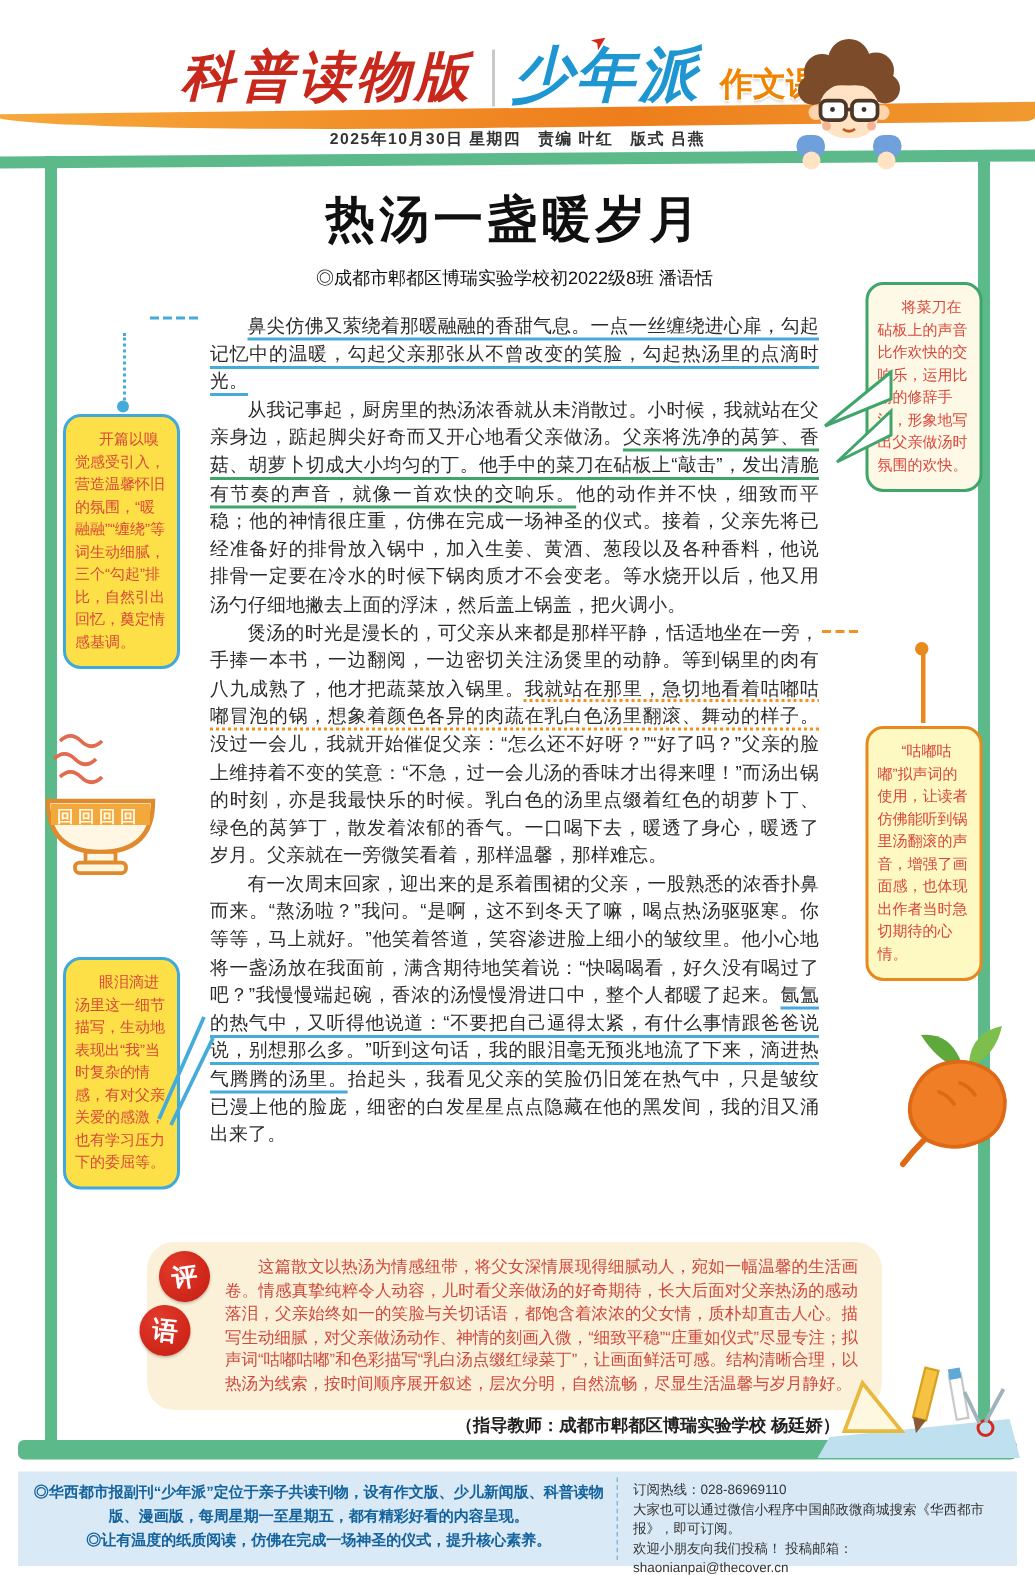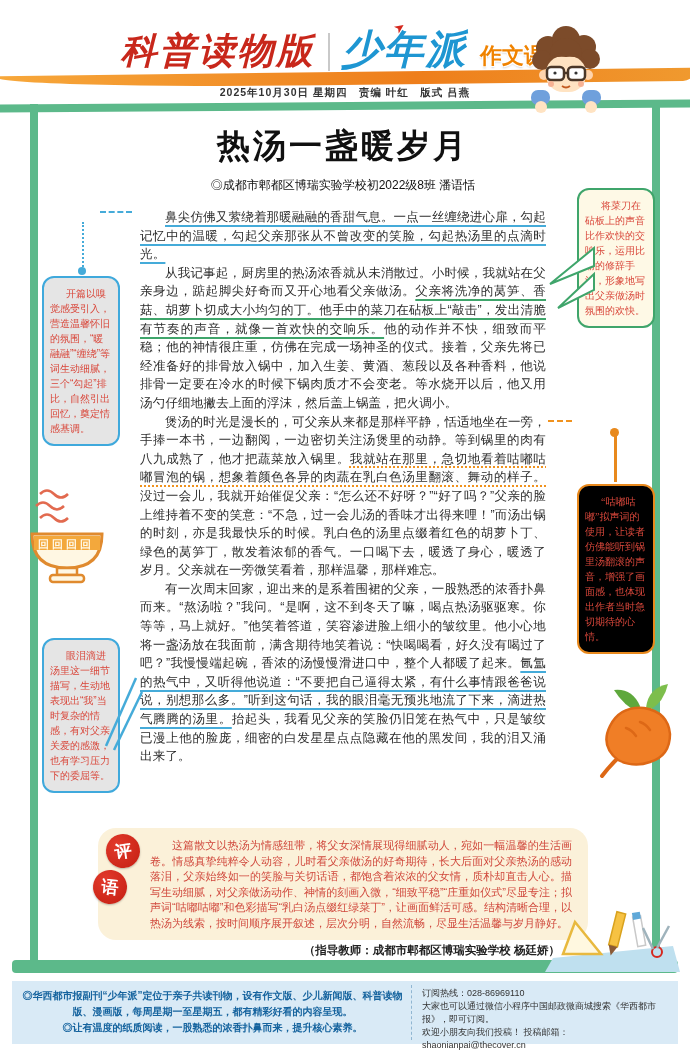--- a/index.html
+++ b/index.html
@@ -33,24 +33,24 @@
   .content { position:absolute; left:140px; top:124px; width:406px; z-index:1; }
   .title { text-align:center; font-size:33px; font-weight:900; color:#101010; letter-spacing:3px; margin-bottom:8px; }
   .byline { text-align:center; font-size:12px; font-weight:normal; color:#111; margin-bottom:14px; }
   .para { font-size:12.5px; color:#2b2b2b; line-height:18.6px; letter-spacing:0.2px; text-align:justify; text-indent:2em; }
   .u-blue   { text-decoration:underline; text-decoration-color:#45ABD9; text-decoration-thickness:1.6px; text-underline-offset:3.5px; text-decoration-skip-ink:none; }
   .u-green  { text-decoration:underline; text-decoration-color:#3FA56B; text-decoration-thickness:1.6px; text-underline-offset:3.5px; text-decoration-skip-ink:none; }
   .u-orange-dotted { text-decoration:underline dotted #F0921E; text-decoration-thickness:2px; text-underline-offset:3.5px; text-decoration-skip-ink:none; }
 
   
   .note { position:absolute; width:78px; padding:8px 6px; border-radius:12px; font-size:10px; line-height:15px;
-          color:#D9473B; background:#e5e5e5; text-indent:1.6em; z-index:2; }
+          color:#D9473B; background:#fde047; text-indent:1.6em; z-index:2; }
   .note-blue { border:2px solid #3FA9DC; }
   .note-green { border:2px solid #3FA56B; background:#FEF9E6; }
-  .note-orange { border:2px solid #E8891D; background:#000000;font-family:Liberation Serif, serif; }
+  .note-orange { border:2px solid #E8891D; background:#fef9c3; }
   #note1 { left:42px; top:276px; }
   #note2 { left:577px; top:188px; }
   #note3 { left:577px; top:484px; }
   #note4 { left:42px; top:638px; }
 
   
   .conn { position:absolute; z-index:2; }
   .c-blue-h { left:100px; top:211px; width:32px; border-top:2px dashed #45ABD9; }
   .c-blue-v { left:82px; top:222px; height:48px; border-left:2px dotted #45ABD9; }
   .c-blue-dot { left:78px; top:267px; width:8px; height:8px; border-radius:50%; background:#45ABD9; }
@@ -193,21 +193,21 @@
   <div class="comment-box">
     <div class="comment-text">这篇散文以热汤为情感纽带，将父女深情展现得细腻动人，宛如一幅温馨的生活画卷。情感真挚纯粹令人动容，儿时看父亲做汤的好奇期待，长大后面对父亲热汤的感动落泪，父亲始终如一的笑脸与关切话语，都饱含着浓浓的父女情，质朴却直击人心。描写生动细腻，对父亲做汤动作、神情的刻画入微，“细致平稳”“庄重如仪式”尽显专注；拟声词“咕嘟咕嘟”和色彩描写“乳白汤点缀红绿菜丁”，让画面鲜活可感。结构清晰合理，以热汤为线索，按时间顺序展开叙述，层次分明，自然流畅，尽显生活温馨与岁月静好。</div>
   </div>
   <div class="seal" id="seal1">评</div>
   <div class="seal" id="seal2">语</div>
   <div class="teacher">（指导教师：成都市郫都区博瑞实验学校 杨廷娇）</div>
 
   <div class="footer">
     <div class="footer-left" id="footer-left">
         <div>◎华西都市报副刊“少年派”定位于亲子共读刊物，设有作文版、少儿新闻版、科普读物版、漫画版，每周星期一至星期五，都有精彩好看的内容呈现。</div>
-        <div>◎让有温度的纸质阅读，一股熟悉的浓香扑鼻而来，提升核心素养。</div>
+        <div>◎让有温度的纸质阅读，仿佛在完成一场神圣的仪式，提升核心素养。</div>
       </div>
     <div class="f-divider"></div>
     <div class="footer-right" id="footer-right">
         <div>订阅热线：028-86969110</div>
         <div>大家也可以通过微信小程序中国邮政微商城搜索《华西都市报》，即可订阅。</div>
         <div>欢迎小朋友向我们投稿！ 投稿邮箱：shaonianpai@thecover.cn</div>
       </div>
   </div>
   <div class="plane-icon">➤</div>
 

